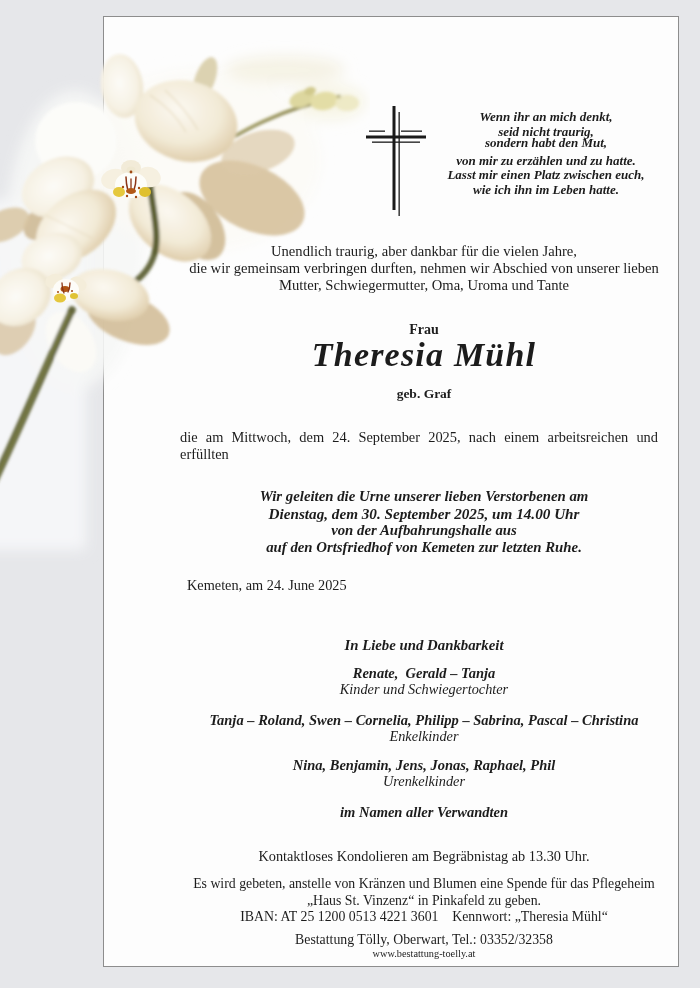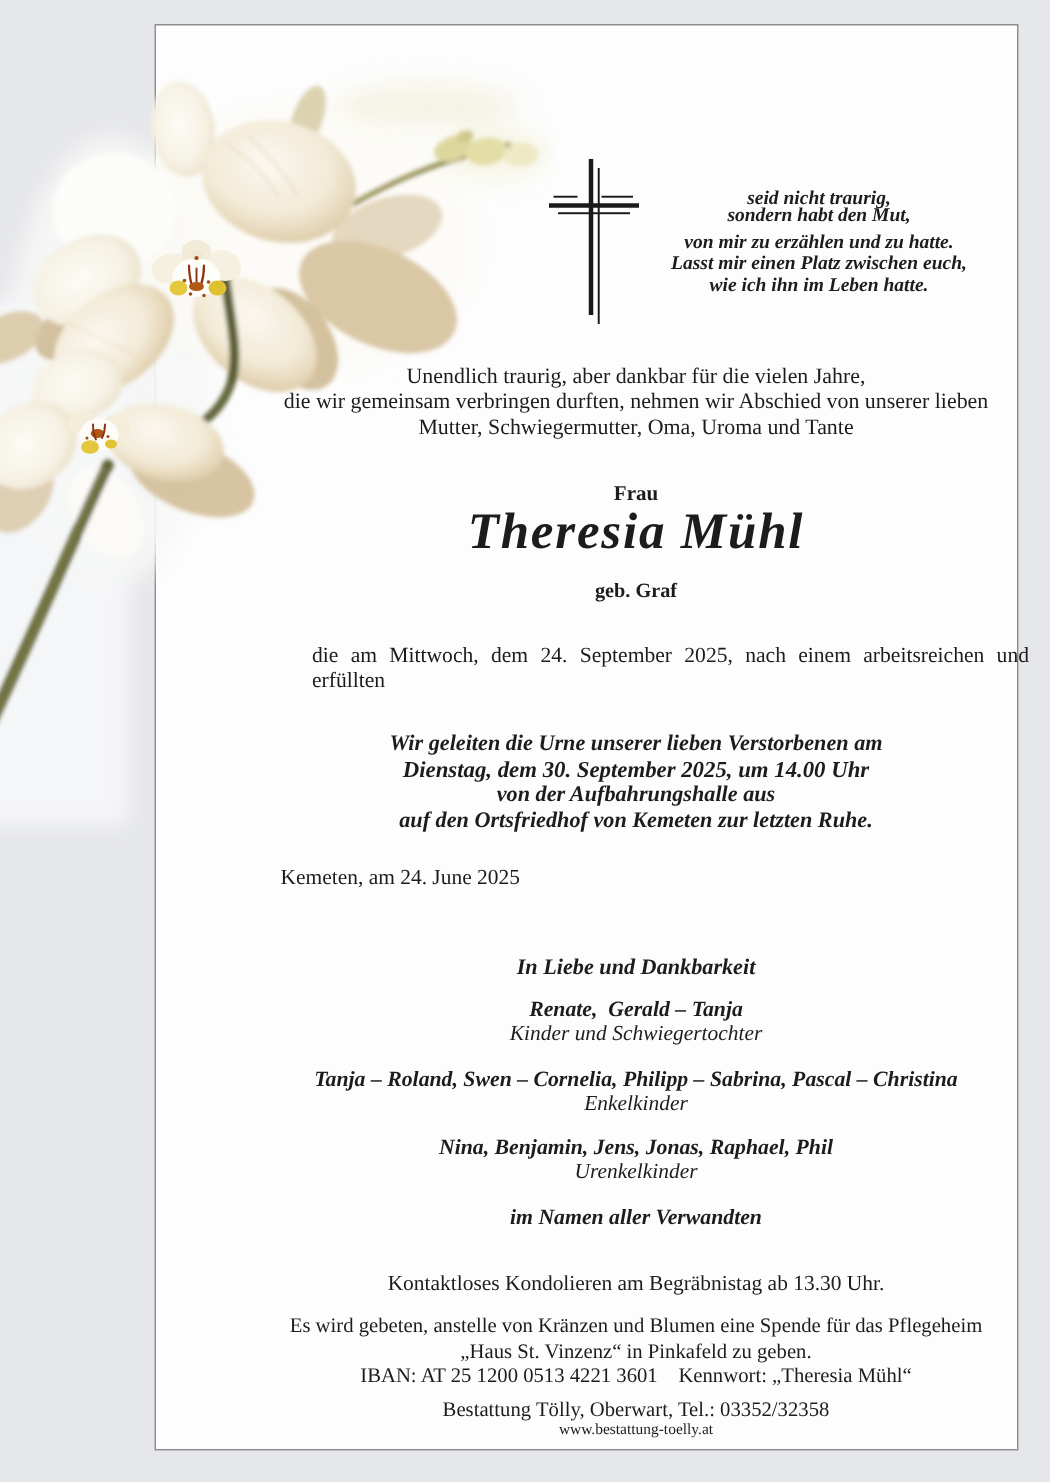--- a/index.html
+++ b/index.html
@@ -13,21 +13,21 @@
   .c{left:134px;width:580px;text-align:center;}
   .poem{left:428px;width:236px;text-align:center;font-size:13px;font-weight:bold;font-style:italic;}
   .b{font-weight:bold;}
   .i{font-style:italic;}
   .bi{font-weight:bold;font-style:italic;}
   .intro{font-size:14.6px;}
   .frau{top:322px;font-size:14px;}
   .name{top:336px;font-size:34px;letter-spacing:1.2px;}
   .geb{top:386px;font-size:13.5px;}
   .death{left:180px;width:478px;font-size:14.4px;white-space:normal;}
-  .death.l1{text-align:justify;text-align-last:justify;margin-left:28px;}
+  .death.l1{text-align:justify;text-align-last:justify;}
   .fun{font-size:14.8px;}
   .fun2{font-size:15.2px;}
   .mn{font-size:14.5px;}
   .mr{font-size:14.3px;}
   .small{font-size:13.8px;}
   .tiny{font-size:10.3px;}
 </style>
 </head>
 <body>
 
@@ -153,20 +153,21 @@
     <g fill="#1a1a1a">
       <rect x="42.5" y="8" width="3" height="104"></rect>
       <rect x="16" y="37.5" width="60" height="3"></rect>
       <rect x="48.5" y="14" width="1.3" height="104"></rect>
       <rect x="22" y="43.5" width="48" height="1.3"></rect>
       <rect x="19" y="32.5" width="16" height="1.3"></rect>
       <rect x="51" y="32.5" width="21" height="1.3"></rect>
     </g>
   </svg>
 
+  <div class="line poem" style="top:109px">Wenn ihr an mich denkt,</div>
   <div class="line poem" style="top:124px">seid nicht traurig,</div>
   <div class="line poem" style="top:135px">sondern habt den Mut,</div>
   <div class="line poem" style="top:153px">von mir zu erzählen und zu hatte.</div>
   <div class="line poem" style="top:182px">wie ich ihn im Leben hatte.</div>
   <div class="line poem" style="top:167px">Lasst mir einen Platz zwischen euch,</div>
 
   <div class="line c intro" style="top:243px">Unendlich traurig, aber dankbar für die vielen Jahre,</div>
   <div class="line c intro" style="top:260px">die wir gemeinsam verbringen durften, nehmen wir Abschied von unserer lieben</div>
   <div class="line c intro" style="top:277px">Mutter, Schwiegermutter, Oma, Uroma und Tante</div>
 

